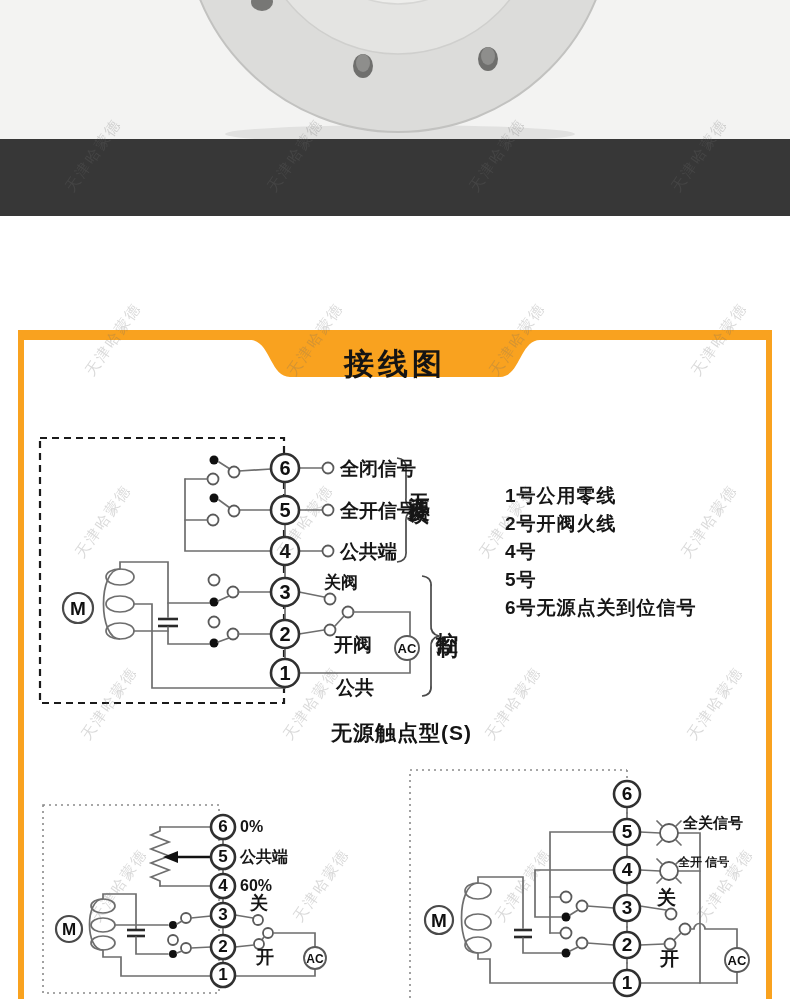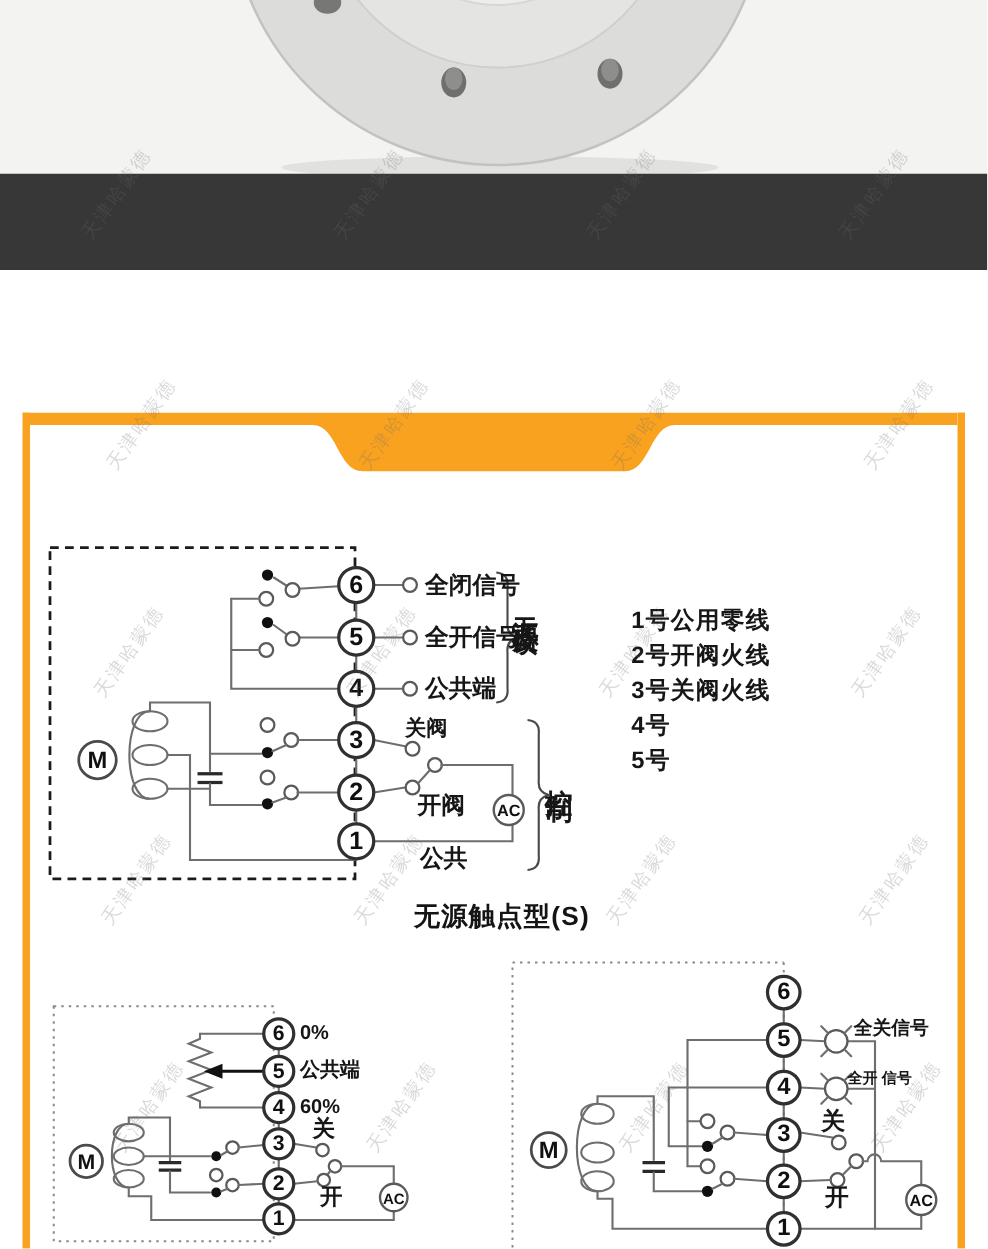--- a/index.html
+++ b/index.html
@@ -60,20 +60,21 @@
     </svg>
   </div>
 
   <div class="band"></div>
 
   <div class="panel"></div>
 
   <svg class="header-svg" width="742" height="48">
     <path d="M0,0 H742 V10 H516 C496,10 496,47 476,47 H266 C246,47 246,10 226,10 H0 Z" fill="#F9A21F"></path>
   </svg>
+  <div class="panel-title">接线图</div>
 
   <svg class="draw" width="790" height="999" viewBox="0 0 790 999">
 
     <g>
       <rect x="40" y="438" width="244" height="265" class="dash"></rect>
       <line x1="285" y1="468" x2="285" y2="673" class="w"></line>
 
       <path class="coil" d="M120,569 C98,569 98,639 120,639"></path>
       <ellipse class="coil" cx="120" cy="577" rx="14" ry="8"></ellipse>
       <ellipse class="coil" cx="120" cy="604" rx="14" ry="8"></ellipse>
@@ -275,28 +276,28 @@
   <div class="legend">
     <div class="legend-row">
         <span>1号</span>
         <span>公用零线</span>
       </div>
     <div class="legend-row">
         <span>2号</span>
         <span>开阀火线</span>
       </div>
     <div class="legend-row">
-        <span>3号</span>
-        <span>关阀火线</span>
-      </div>
-    <div class="legend-row">
         <span>4号</span>
       </div>
     <div class="legend-row">
         <span>5号</span>
+      </div>
+    <div class="legend-row">
+        <span>6号</span>
+        <span>无源点关到位信号</span>
       </div>
   </div>
 
   <span class="num" style="left:211px;top:818px;width:24px;font-size:17px">6</span>
   <span class="num" style="left:211px;top:848px;width:24px;font-size:17px">5</span>
   <span class="num" style="left:211px;top:877px;width:24px;font-size:17px">4</span>
   <span class="num" style="left:211px;top:906px;width:24px;font-size:17px">3</span>
   <span class="num" style="left:211px;top:938px;width:24px;font-size:17px">2</span>
   <span class="num" style="left:211px;top:966px;width:24px;font-size:17px">1</span>
   <span class="lbl" style="left:240px;top:819px;font-size:16px">0%</span>

